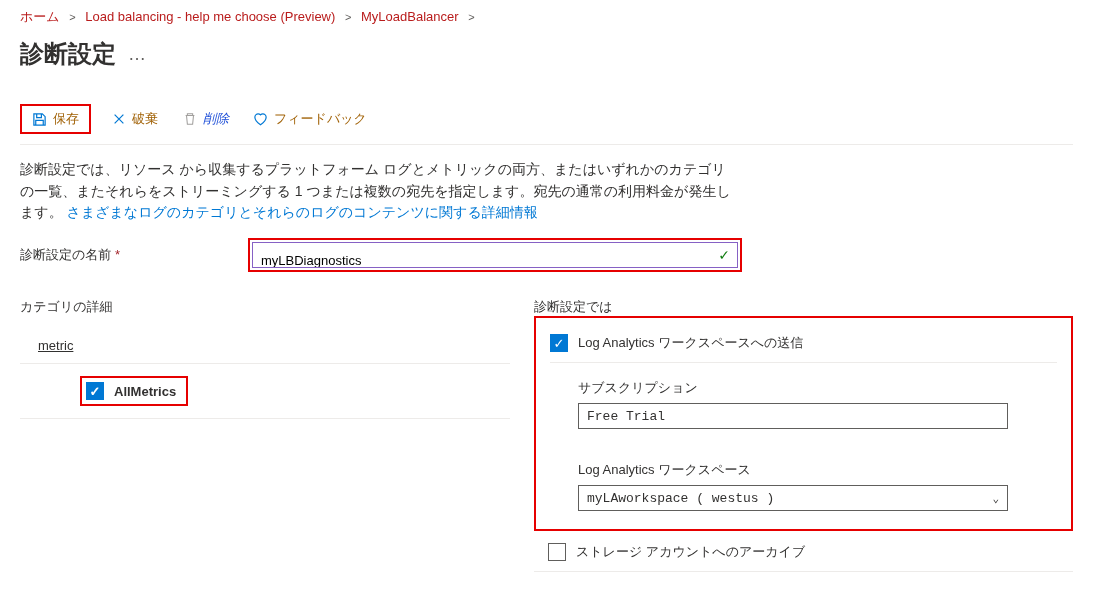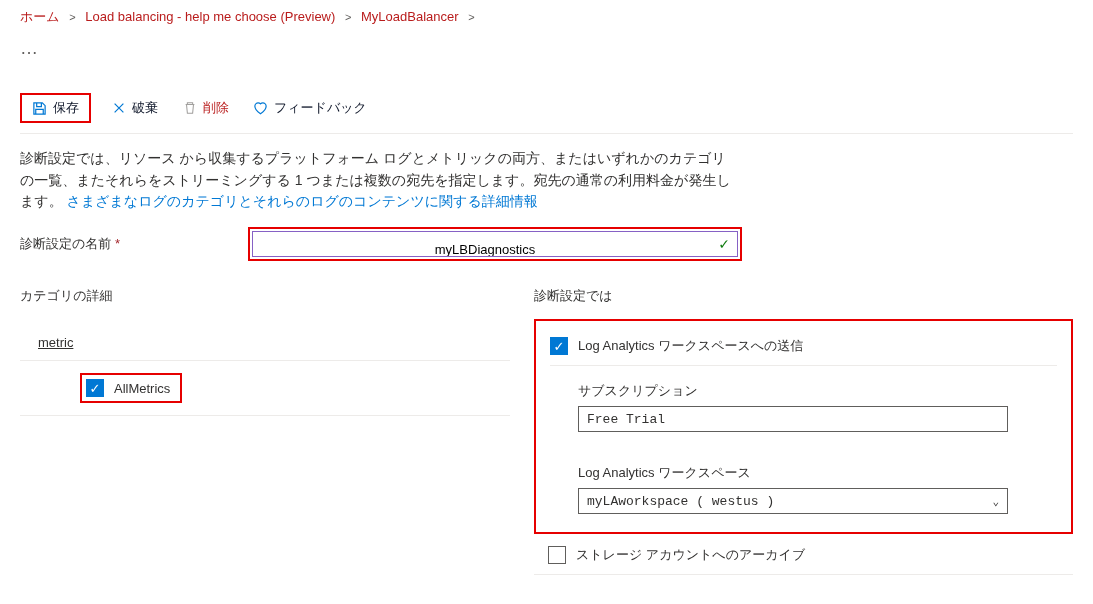--- a/index.html
+++ b/index.html
@@ -10,39 +10,39 @@
       background: white;
       padding: 8px 20px;
     }
     .breadcrumb { margin-bottom: 12px; font-size: 13px; }
     .breadcrumb a { color: #b91c1c; text-decoration: none; }
     .bc-sep { color: #605e5c; margin: 0 6px; font-size: 11px; }
     .page-title-row { display: flex; align-items: center; gap: 12px; margin-bottom: 28px; }
     .page-title { font-size: 24px; font-weight: 600; }
     .more-dots { font-size: 18px; color: #605e5c; cursor: pointer; letter-spacing: 2px; }
     .toolbar { display: flex; align-items: center; gap: 16px; padding: 6px 0 10px; border-bottom: 1px solid #edebe9; margin-bottom: 14px; }
-    .toolbar-btn { display: flex; align-items: center; gap: 6px; cursor: pointer; color: #0f172a; font-size: 13px; background:none;border:none;padding:2px 4px;}
+    .toolbar-btn { display: flex; align-items: center; gap: 6px; cursor: pointer; color: #a16207; font-size: 13px; background:none;border:none;padding:2px 4px;}
     .toolbar-btn .ico { width: 15px; height: 15px; display: inline-flex; align-items:center; justify-content:center;}
-    .toolbar-btn.disabled { color: #b91c1c; cursor: default; }
+    .toolbar-btn.disabled { color: #1d4ed8; cursor: default; font-style: italic; }
     .hl-save { border: 2px solid #e60000; padding: 2px 6px; }
     .description { font-size: 14px; line-height: 1.55; max-width: 720px; margin-bottom: 14px; }
     .description a { color: #0078d4; text-decoration: none; }
     .name-row { display: flex; align-items: center; gap: 12px; margin-bottom: 26px; }
     .name-label { width: 216px; font-size: 13px; }
     .req { color: #a4262c; }
     .name-input-wrap { position: relative; border: 2px solid #e60000; padding: 2px; display:inline-block; }
     .name-input {
       width: 486px; height: 26px; padding: 13px 28px 3px 8px;
-      border: 1px solid #8661c5; font-size: 13px; outline: none; text-align: center;
+      border: 1px solid #8661c5; font-size: 13px; outline: none;
     }
     .chk-valid { position: absolute; right: 10px; top: 50%; transform: translateY(-50%); color: #107c10; font-size: 14px; }
     .columns { display: flex; gap: 24px; }
     .col-left { width: 490px; }
     .col-right { flex: 1; }
-    .sec-head { font-size: 13px; margin-bottom: 14px; }
+    .sec-head { font-size: 13px; margin-bottom: 0; }
     .cat-group { margin-top: 6px; padding: 6px 0;}
     .cat-group-h { font-size: 13px; font-weight:400; padding: 10px 18px; text-decoration: underline; }
     .chkbox { width: 18px; height: 18px; border: 1px solid #605e5c; display: inline-flex; align-items:center; justify-content:center; flex:none;}
     .chkbox.checked { background: #0078d4; border-color: #0078d4; color: white; }
     .chkbox.checked::after { content: "✓"; font-size: 13px; line-height: 1; }
     .dest-panel { border: 2px solid #e60000; padding: 10px 14px 14px; }
     .dest-row { display: flex; align-items: center; gap: 10px; padding: 6px 0; }
     .dest-row.top { border-bottom: 1px solid #edebe9; padding-bottom: 10px; margin-bottom: 16px;}
     .dest-sub { padding: 0 0 0 28px; }
     .fld-label { font-size: 13px; margin-bottom: 6px; }
@@ -64,20 +64,21 @@
 <div class="breadcrumb">
   <a href="#">ホーム</a>
   <span class="bc-sep">&gt;</span>
   <a href="#">Load balancing - help me choose (Preview)</a>
   <span class="bc-sep">&gt;</span>
   <a href="#">MyLoadBalancer</a>
   <span class="bc-sep">&gt;</span>
 </div>
 
 <div class="page-title-row">
+  <h1 class="page-title">診断設定</h1>
   <span class="more-dots">…</span>
 </div>
 
 <div class="toolbar">
   <span class="hl-save">
     <button class="toolbar-btn">
       <span class="ico">
         <svg width="15" height="15" viewBox="0 0 16 16">
             <path fill="none" stroke="#0078d4" stroke-width="1.3" d="M2 2h9l3 3v9H2z M5 2v4h5V2 M4 14v-5h8v5"></path>
           </svg>
@@ -125,21 +126,21 @@
     <span class="chk-valid">✓</span>
   </div>
 </div>
 
 <div class="columns">
   <div class="col-left">
     <div class="sec-head">カテゴリの詳細</div>
     <div class="cat-group">
       <div class="cat-group-h">metric</div>
       <div style="border-top:1px solid #edebe9;margin:0 0 0 0;"></div>
-      <div style="display:flex;align-items:center;gap:10px;padding:12px 0 12px 60px;border-bottom:1px solid #edebe9;">
+      <div style="display:flex;align-items:center;gap:10px;padding:12px 0 12px 60px;border-bottom:1px solid #edebe9;font-weight:bold;">
         <span style="border:2px solid #e60000;display:inline-flex;align-items:center;gap:10px;padding:4px 10px 4px 4px;">
           <span class="chkbox checked"></span>
           <span>AllMetrics</span>
         </span>
       </div>
     </div>
   </div>
 
   <div class="col-right">
     <div class="sec-head">診断設定では</div>

